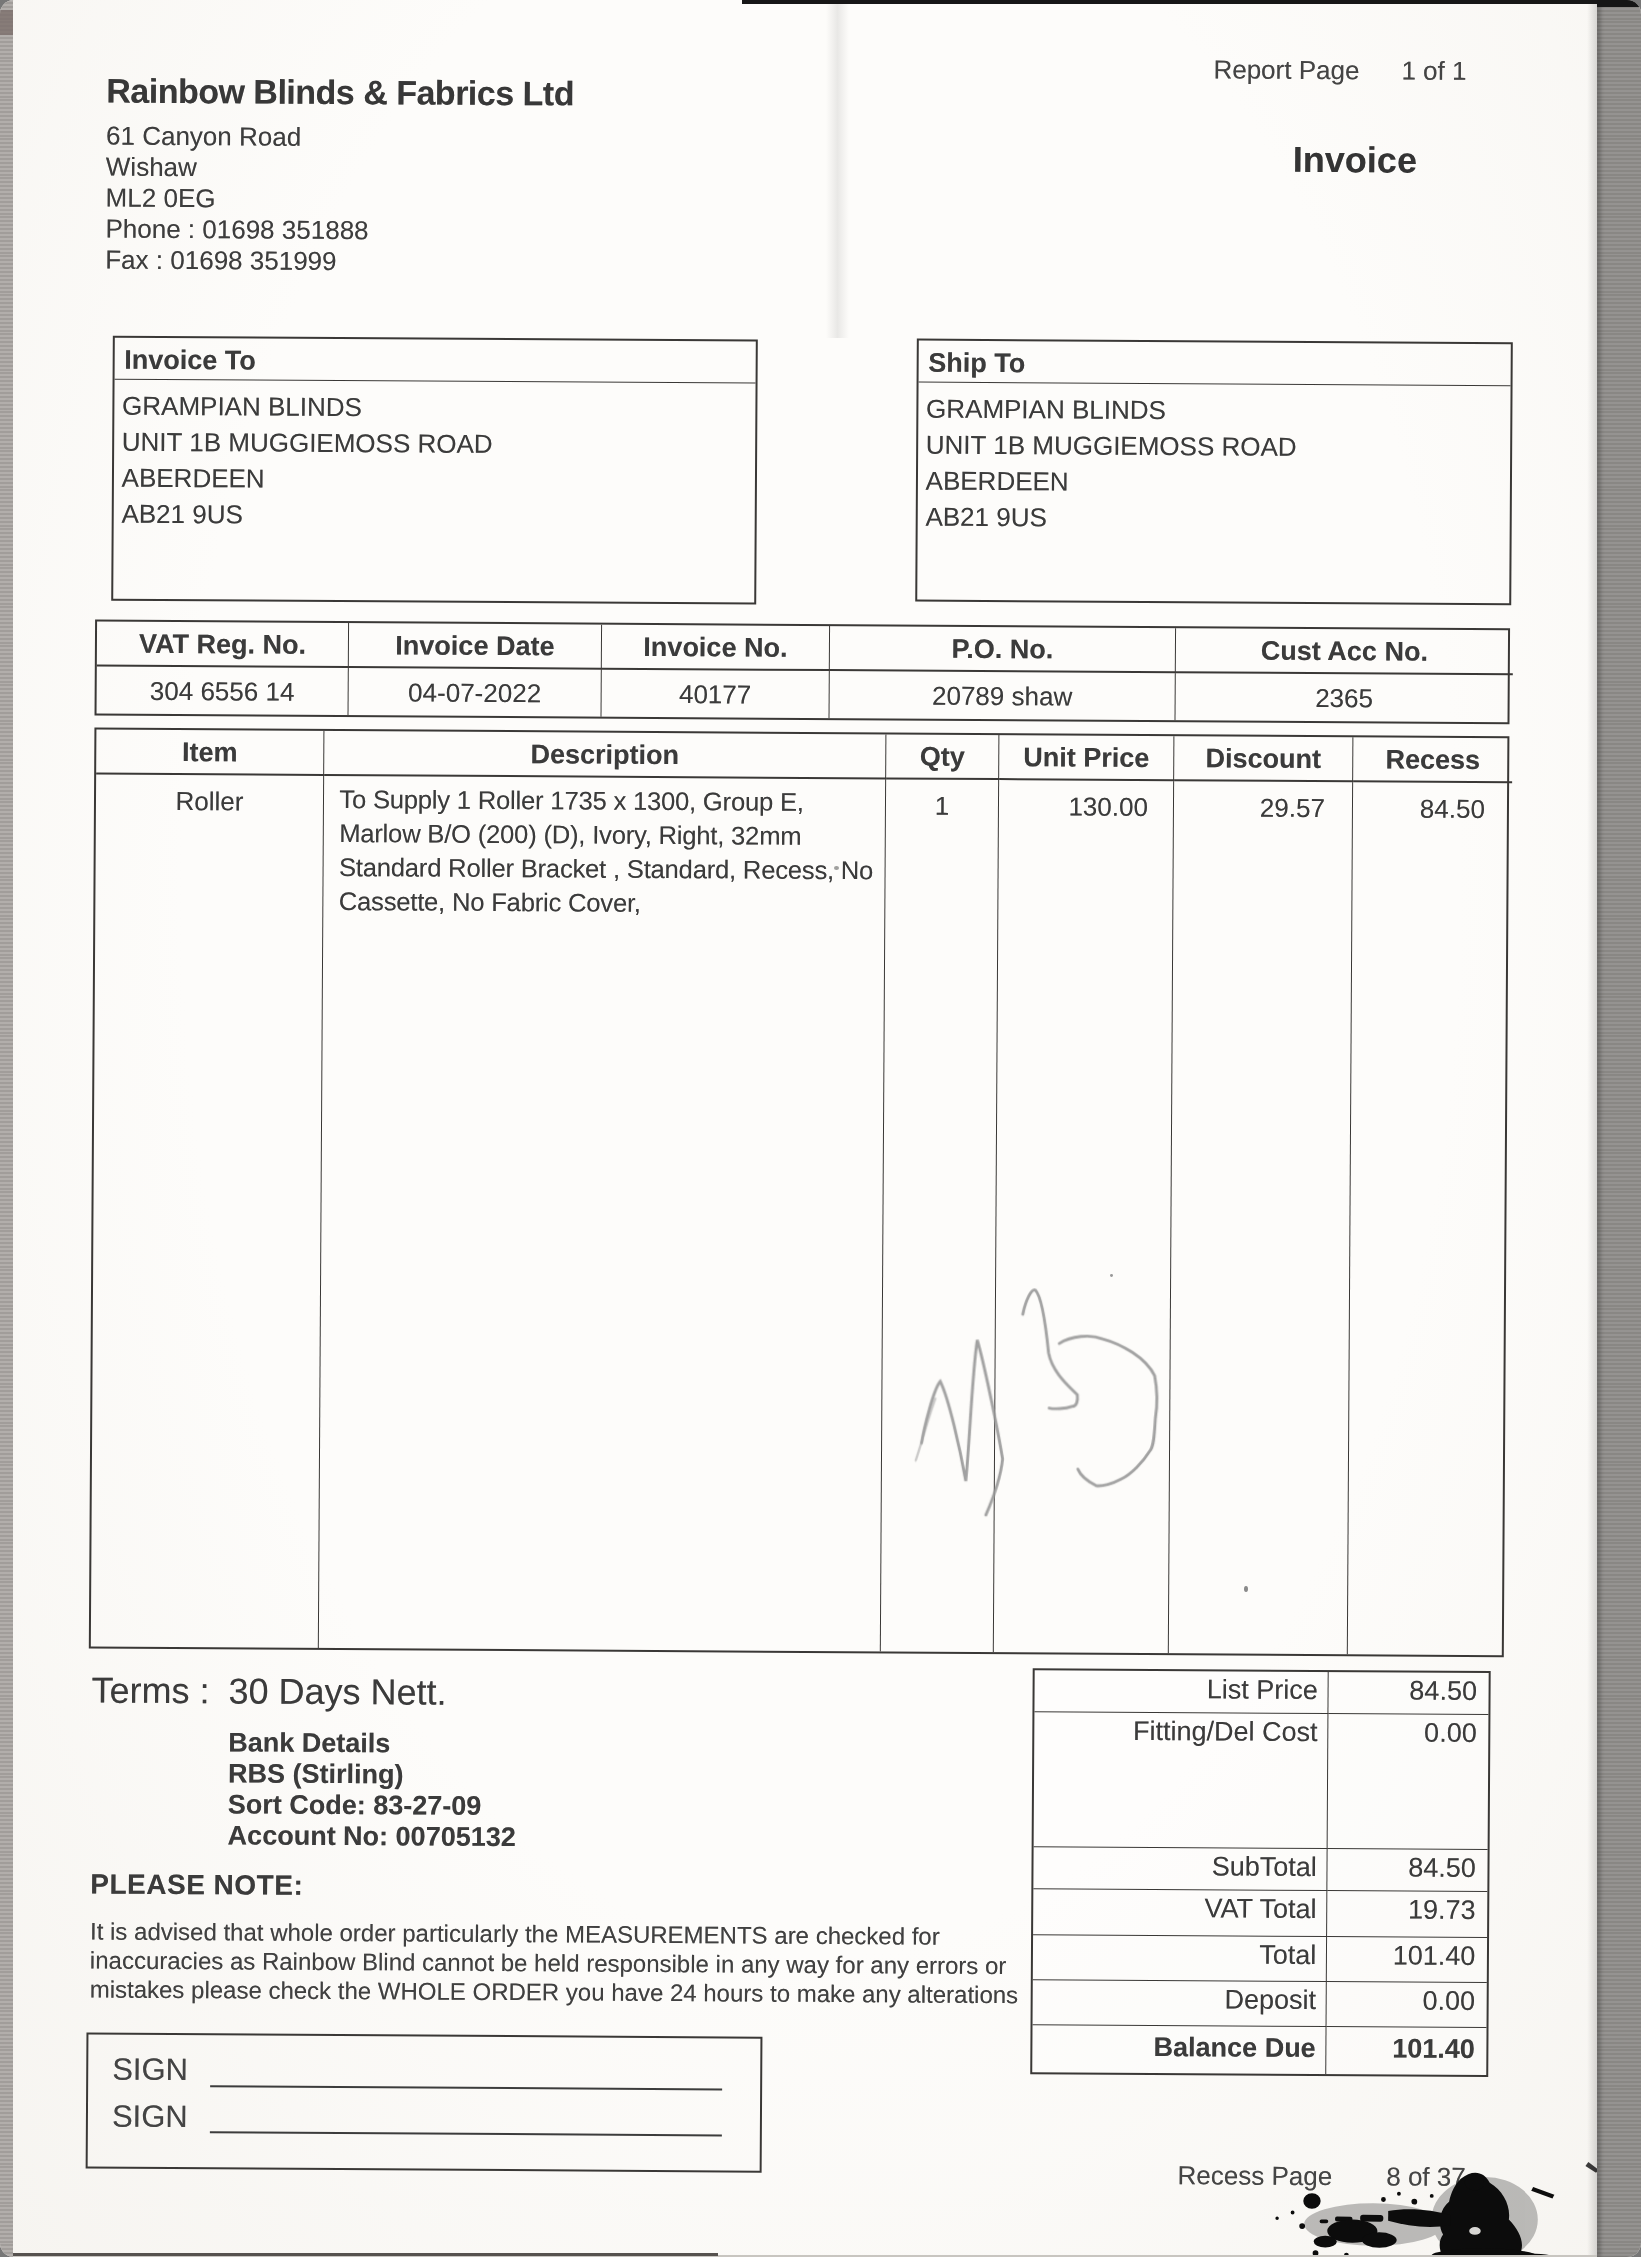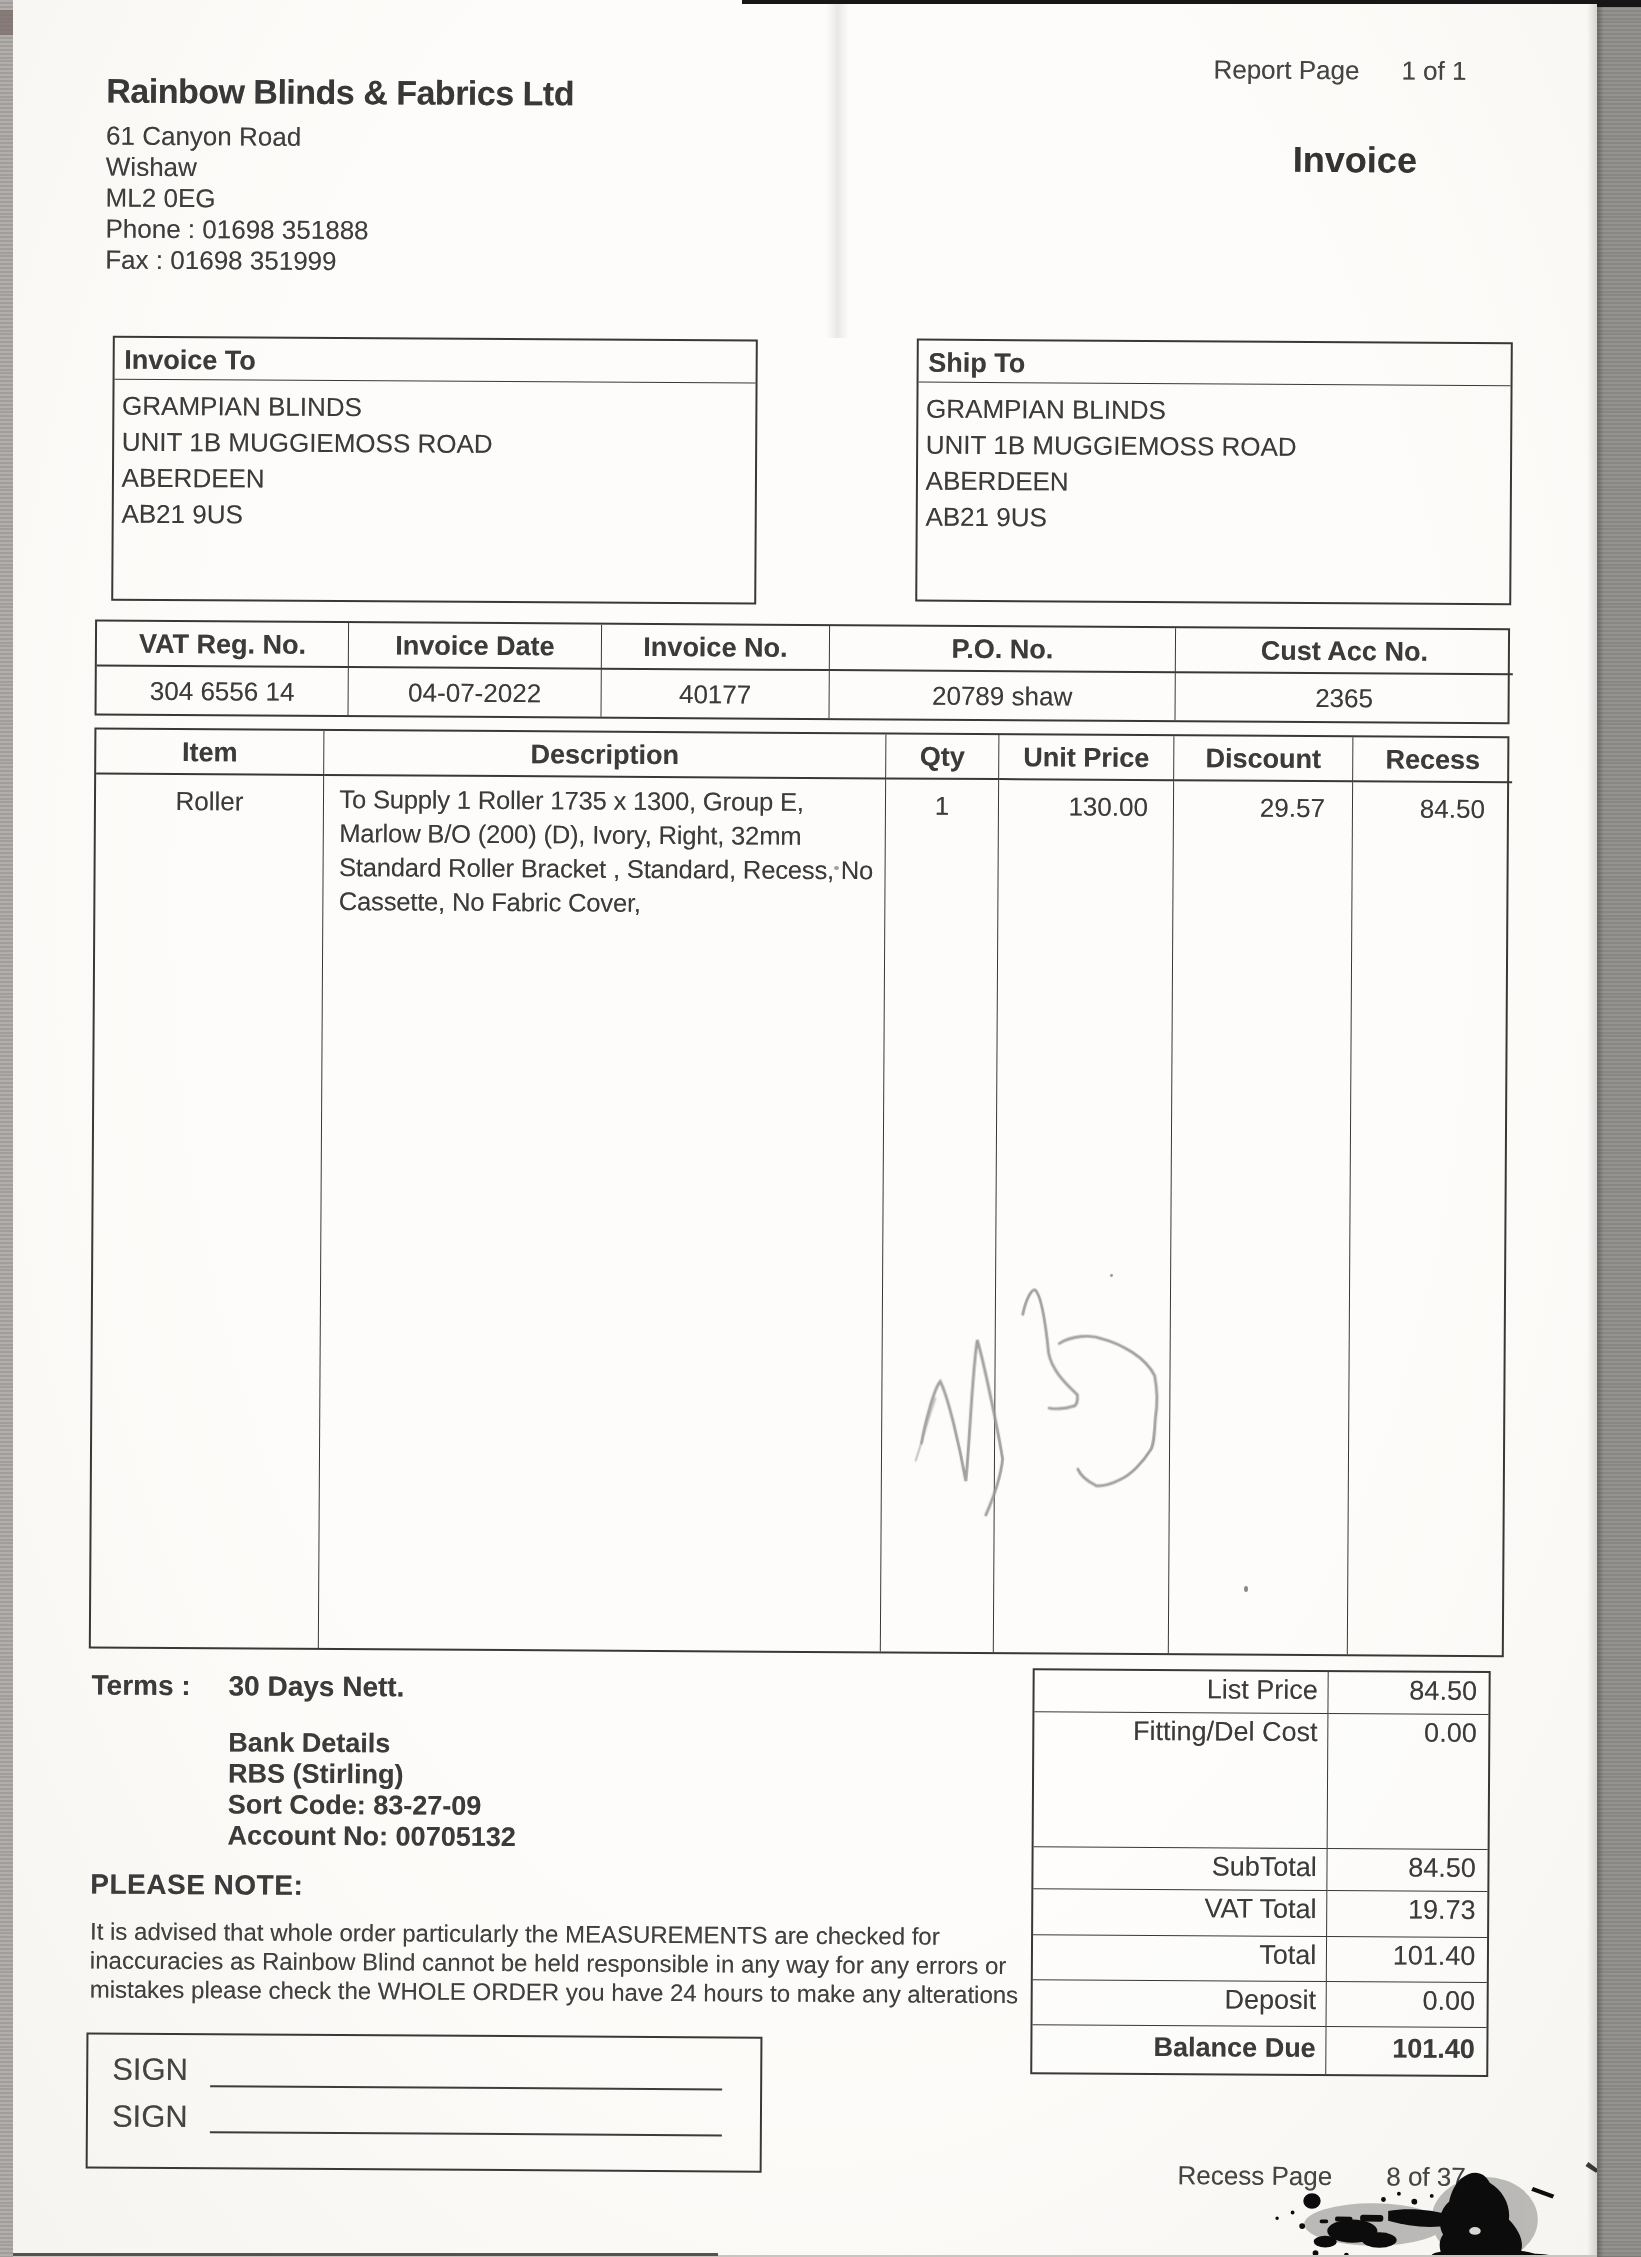--- a/index.html
+++ b/index.html
@@ -8,20 +8,21 @@
     --bd:#3a3836;
   }
   html,body{margin:0;padding:0;background:#777;}
   #page{
     position:relative;
     width:1641px;height:2257px;
     background:radial-gradient(ellipse at 50% 40%, #fdfcfa 55%, #f6f4f0 100%);
     overflow:hidden;
     font-family:"Liberation Sans", sans-serif;
     color:var(--ink);
+    border-radius:14px;
   }
   #content{
     position:absolute;left:0;top:0;width:1641px;height:2257px;
     transform:rotate(0.35deg);
     transform-origin:821px 1129px;
     text-shadow:0 0 0.6px rgba(60,60,60,.45);
   }
   .abs{position:absolute;}
   .nowrap{white-space:nowrap;}
 
@@ -67,21 +68,21 @@
   
   .totals-table{left:1036px;top:1667px;width:458px;height:406px;display:grid;
     grid-template-columns:294px auto;grid-template-rows:42px 135px 42px 46px 45px 45px auto;
     border:2.9px solid var(--bd);box-sizing:border-box;background:rgba(255,255,255,.35);}
   .tt-l{border-right:1.9px solid var(--bd);border-bottom:1.9px solid var(--bd);
     text-align:right;padding:2.9px 9.7px 0 0;font-size:27px;box-sizing:border-box;}
   .tt-v{border-bottom:1.9px solid var(--bd);text-align:right;padding:2.9px 11.6px 0 0;font-size:27px;box-sizing:border-box;}
   .tt-l.lastrow,.tt-v.lastrow{border-bottom:none;font-weight:bold;padding-top:5.8px;}
 
   
-  .terms-row{left:95px;top:1674px;font-size:28px;font-weight:bold;}
+  .terms-row{left:95px;top:1674px;font-size:36px;font-weight:normal;}
   .terms-row .terms-value{position:absolute;left:137px;top:0;white-space:nowrap;}
   .bank-details{left:232px;top:1731px;font-size:27px;font-weight:bold;line-height:31px;}
   .please-note{left:95px;top:1873px;font-size:28px;font-weight:bold;letter-spacing:0.5px;}
   .note-paragraph{left:95px;top:1921px;font-size:24px;line-height:29px;color:#404040;}
 
   
   .signature-box{left:92px;top:2037px;width:676px;height:136px;border:2.9px solid var(--bd);box-sizing:border-box;}
   .sig-label{position:absolute;left:24px;font-size:31px;color:#444;}
   .sig-line{position:absolute;left:122px;width:512px;height:1.9px;background:#3c3c3c;}
 

